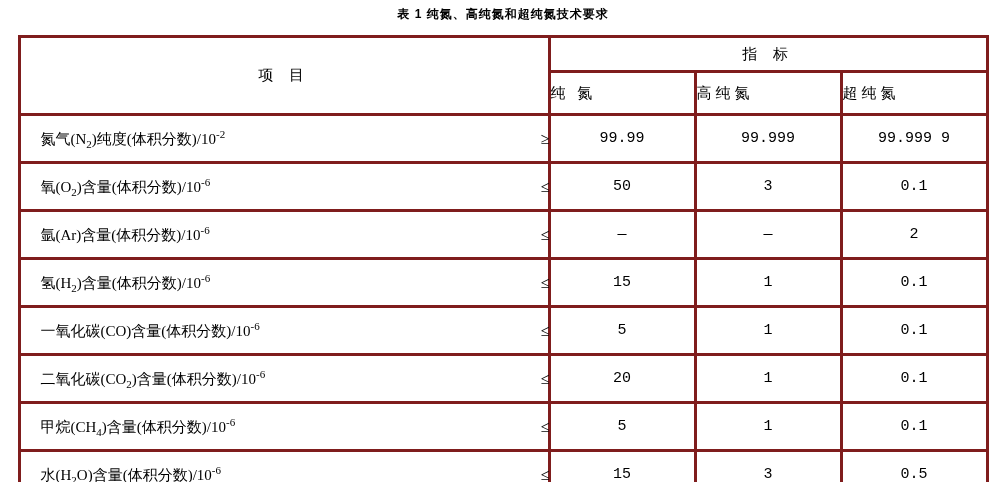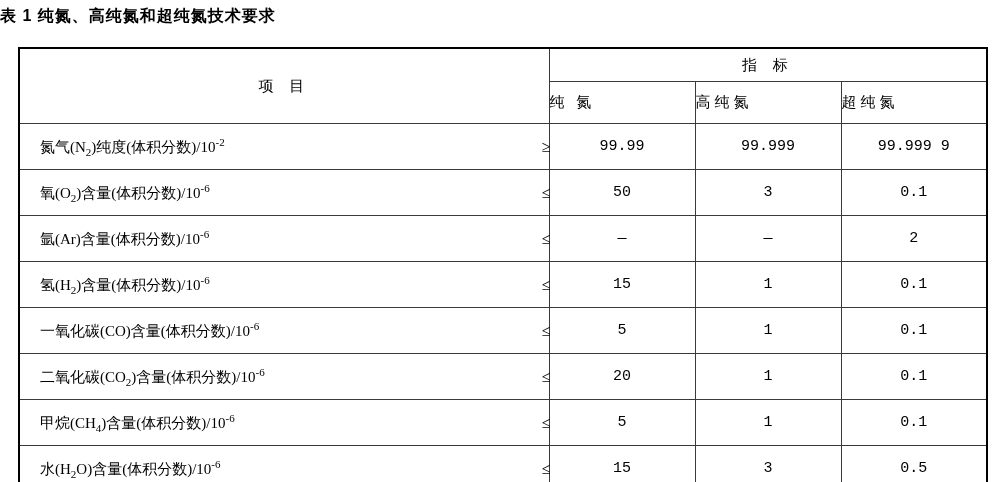--- a/index.html
+++ b/index.html
@@ -14,35 +14,36 @@
     color: #000000;
     overflow: hidden;
   }
   .page {
     position: relative;
     width: 1006px;
     height: 482px;
     box-sizing: border-box;
   }
   .table-caption {
+    text-align: center;
     font-family: "Liberation Sans", "DejaVu Sans", sans-serif;
     font-weight: bold;
-    font-size: 16px;
+    font-size: 12px;
     letter-spacing: 1px;
     padding-top: 6px;
-    padding-bottom: 20px;
+    padding-bottom: 12px;
   }
   table.spec {
     border-collapse: collapse;
     width: 970px;
     margin: 0 auto;
     table-layout: fixed;
   }
   table.spec td, table.spec th {
-    border: 1px solid #7f1d1d;
+    border: 3px solid #7f1d1d;
     font-weight: normal;
     font-size: 15px;
     padding: 0;
     vertical-align: middle;
   }
   
   table.spec {
     border: 2px solid #000000;
   }
   .col-item { width: 530px; }

